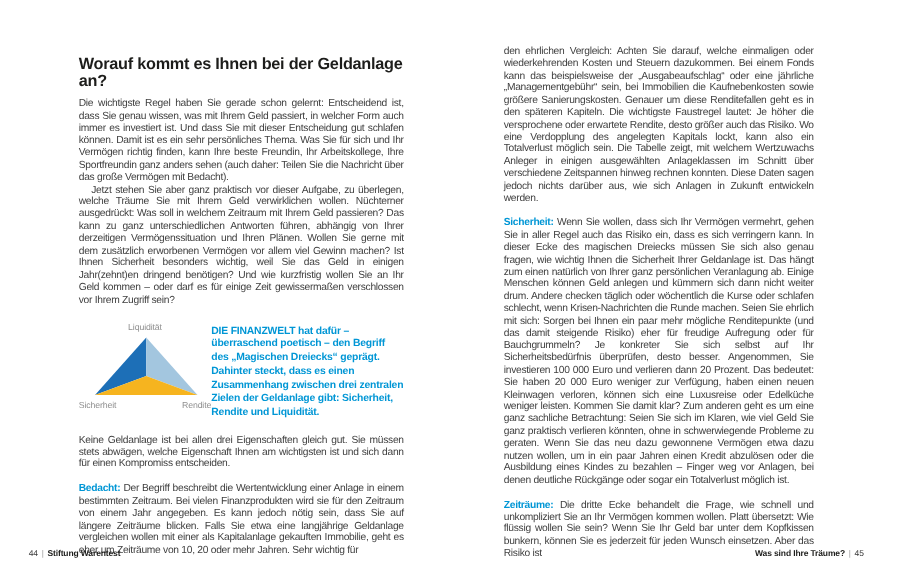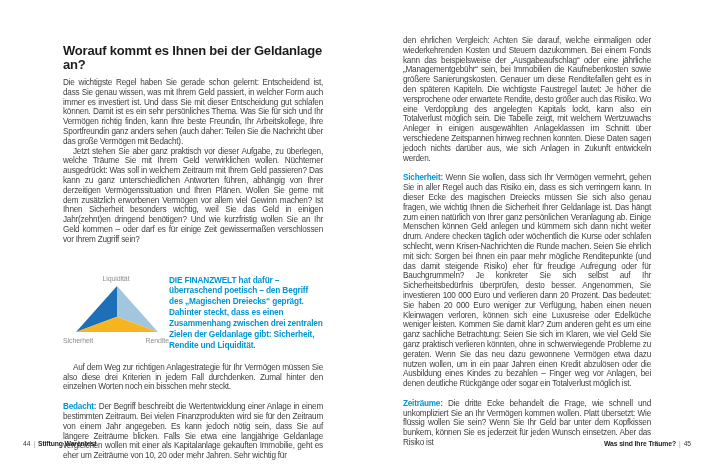--- a/index.html
+++ b/index.html
@@ -16,21 +16,21 @@
   }
   .body-text{
     font-size:8.2px;line-height:9.8px;letter-spacing:-0.22px;
     text-align:justify;color:#3f3f3f;margin:0;
     -webkit-hyphens:auto;hyphens:auto;
   }
   .indent{text-indent:10px;}
   .gap-top{margin-top:10px;}
   .term{color:#0096d5;font-weight:700;}
   .figure-row{
-    display:flex;align-items:flex-start;margin:28px 0 12px 0;
+    display:flex;align-items:flex-start;margin:12px 0 12px 0;
   }
   .triangle-figure{width:106px;flex:0 0 106px;padding-top:2px;}
   .tri-label{
     font-size:7px;color:#8f8f8f;letter-spacing:-0.1px;line-height:8px;
   }
   .tri-label-top{text-align:center;width:88px;margin:0 0 2px 9px;}
   .tri-bottom-row{
     display:flex;justify-content:space-between;width:106px;margin-top:2px;
   }
   .tri-svg{display:block;margin-left:9px;}
@@ -67,21 +67,21 @@
           <polygon points="4,47 86,47 45,31.7" fill="#f6b41f"></polygon>
         </svg>
         <div class="tri-bottom-row">
           <span class="tri-label">Sicherheit</span>
           <span class="tri-label">Rendite</span>
         </div>
       </div>
       <div class="callout">DIE FINANZWELT hat dafür – überraschend poetisch – den Begriff des „Magischen Dreiecks“ geprägt. Dahinter steckt, dass es einen Zusammenhang zwischen drei zentralen Zielen der Geldanlage gibt: Sicherheit, Rendite und Liquidität.</div>
     </div>
 
-    <p class="body-text indent">Auf dem Weg zur richtigen Anlagestrategie für Ihr Vermögen müssen Sie also diese drei Kriterien in jedem Fall durchdenken. Zumal hinter den einzelnen Worten noch ein bisschen mehr steckt.</p>
+    <p class="body-text">Keine Geldanlage ist bei allen drei Eigenschaften gleich gut. Sie müssen stets abwägen, welche Eigenschaft Ihnen am wichtigsten ist und sich dann für einen Kompromiss entscheiden.</p>
 
     <p class="body-text gap-top">
       <span class="term">Bedacht:</span>
       <span>Der Begriff beschreibt die Wertentwicklung einer Anlage in einem bestimmten Zeitraum. Bei vielen Finanzprodukten wird sie für den Zeitraum von einem Jahr angegeben. Es kann jedoch nötig sein, dass Sie auf längere Zeiträume blicken. Falls Sie etwa eine langjährige Geldanlage vergleichen wollen mit einer als Kapitalanlage gekauften Immobilie, geht es eher um Zeiträume von 10, 20 oder mehr Jahren. Sehr wichtig für</span>
     </p>
   </div>
 
   <div class="col col-right">
     <p class="body-text">den ehrlichen Vergleich: Achten Sie darauf, welche einmaligen oder wiederkehrenden Kosten und Steuern dazukommen. Bei einem Fonds kann das beispielsweise der „Ausgabeaufschlag“ oder eine jährliche „Managementgebühr“ sein, bei Immobilien die Kaufnebenkosten sowie größere Sanierungskosten. Genauer um diese Renditefallen geht es in den späteren Kapiteln. Die wichtigste Faustregel lautet: Je höher die versprochene oder erwartete Rendite, desto größer auch das Risiko. Wo eine Verdopplung des angelegten Kapitals lockt, kann also ein Totalverlust möglich sein. Die Tabelle zeigt, mit welchem Wertzuwachs Anleger in einigen ausgewählten Anlageklassen im Schnitt über verschiedene Zeitspannen hinweg rechnen konnten. Diese Daten sagen jedoch nichts darüber aus, wie sich Anlagen in Zukunft entwickeln werden.</p>
 

